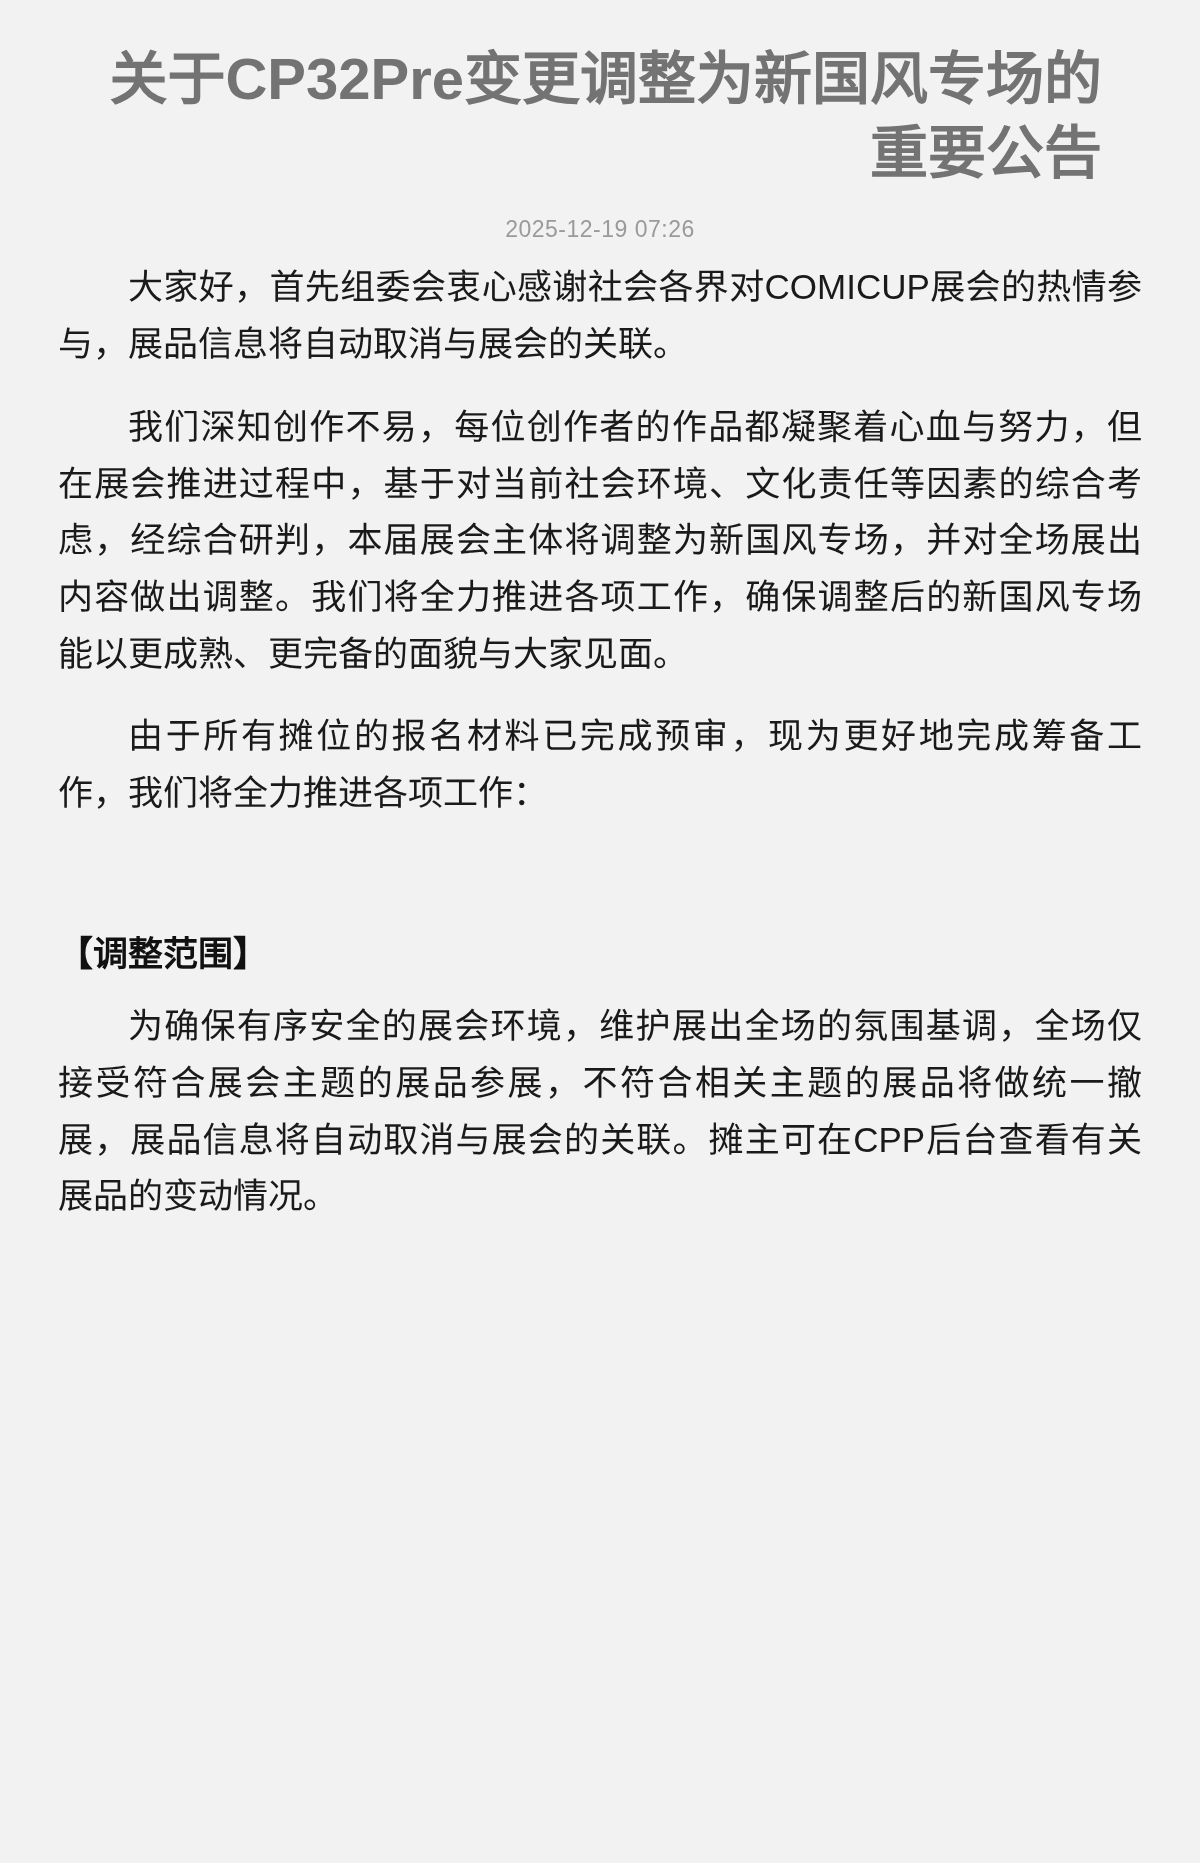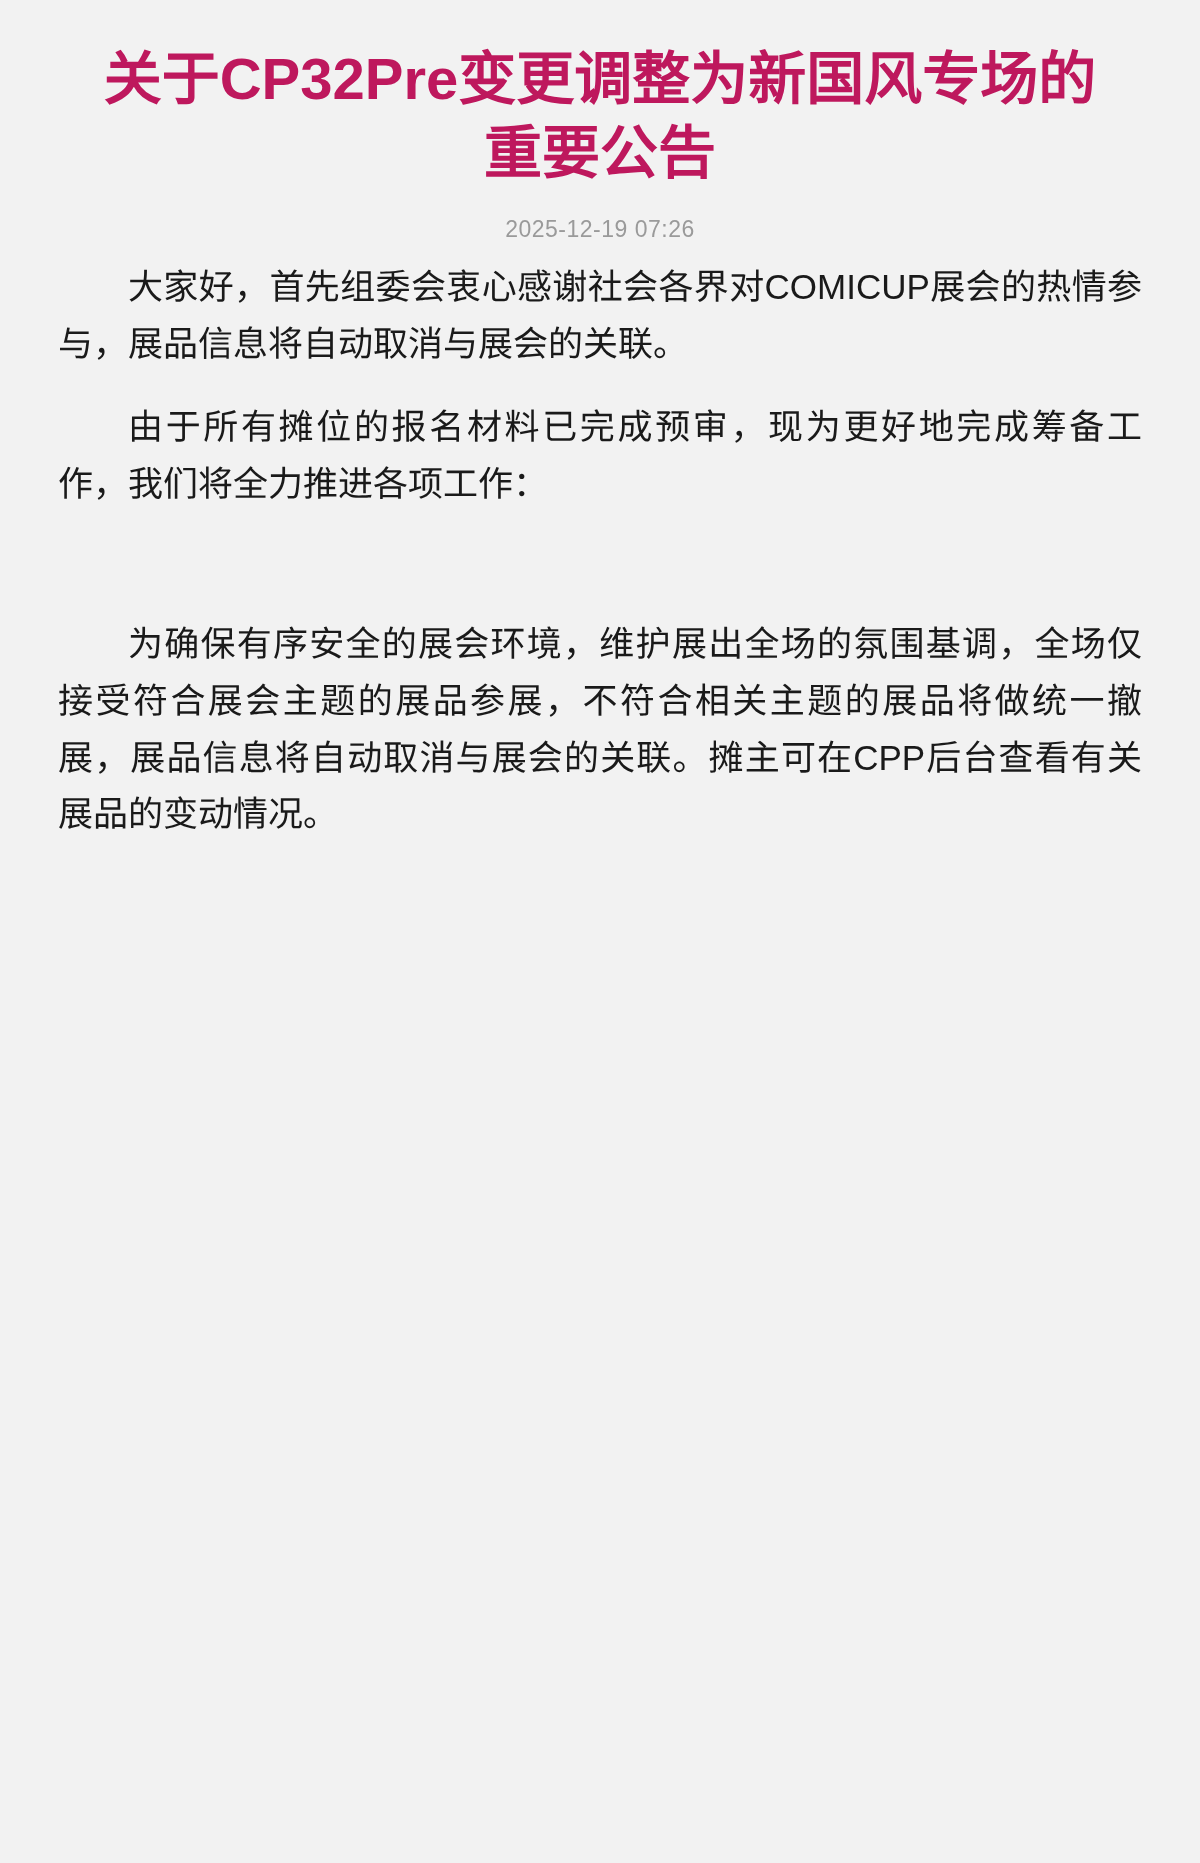--- a/index.html
+++ b/index.html
@@ -19,24 +19,24 @@
     width: 1200px;
     min-height: 1863px;
     box-sizing: border-box;
     background: #f2f2f2;
     padding: 34px 58px 40px 58px;
   }
   .article-title {
     font-size: 58px;
     line-height: 1.28;
     font-weight: 700;
-    text-align: center;
+    text-align: right;
     letter-spacing: 0px;
     margin: 8px 40px 0 40px;
-    color: #be185d;
+    color: #737373;
   }
   .article-date {
     text-align: center;
     color: #9a9a9a;
     font-size: 23px;
     margin-top: 26px;
     margin-bottom: 16px;
     letter-spacing: 0.5px;
   }
   .body-text p {
@@ -75,22 +75,24 @@
 
   <h1 class="article-title">关于CP32Pre变更调整为新国风专场的重要公告</h1>
 
   <div class="article-date">2025-12-19 07:26</div>
 
   <div class="body-text">
 
 
     <p class="indent">大家好，首先组委会衷心感谢社会各界对COMICUP展会的热情参与，展品信息将自动取消与展会的关联。</p>
 
+    <p class="indent">我们深知创作不易，每位创作者的作品都凝聚着心血与努力，但在展会推进过程中，基于对当前社会环境、文化责任等因素的综合考虑，经综合研判，本届展会主体将调整为新国风专场，并对全场展出内容做出调整。我们将全力推进各项工作，确保调整后的新国风专场能以更成熟、更完备的面貌与大家见面。</p>
 
     <p class="indent">由于所有摊位的报名材料已完成预审，现为更好地完成筹备工作，我们将全力推进各项工作：</p>
 
     <div class="spacer-block"></div>
 
+    <div class="section-heading">【调整范围】</div>
 
     <p class="indent">为确保有序安全的展会环境，维护展出全场的氛围基调，全场仅接受符合展会主题的展品参展，不符合相关主题的展品将做统一撤展，展品信息将自动取消与展会的关联。摊主可在CPP后台查看有关展品的变动情况。</p>
 
   </div>
 </div>
 
 </body></html>

